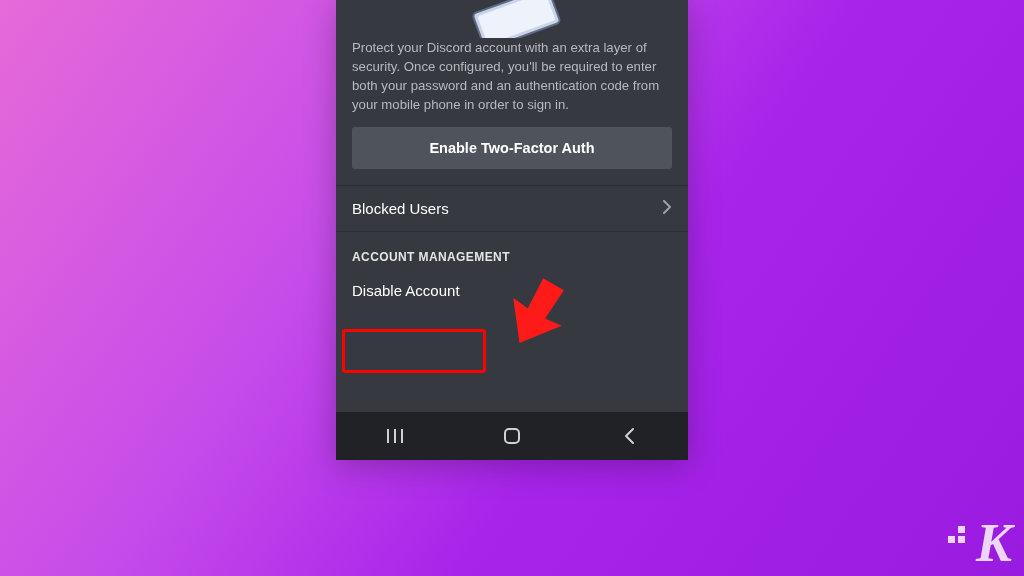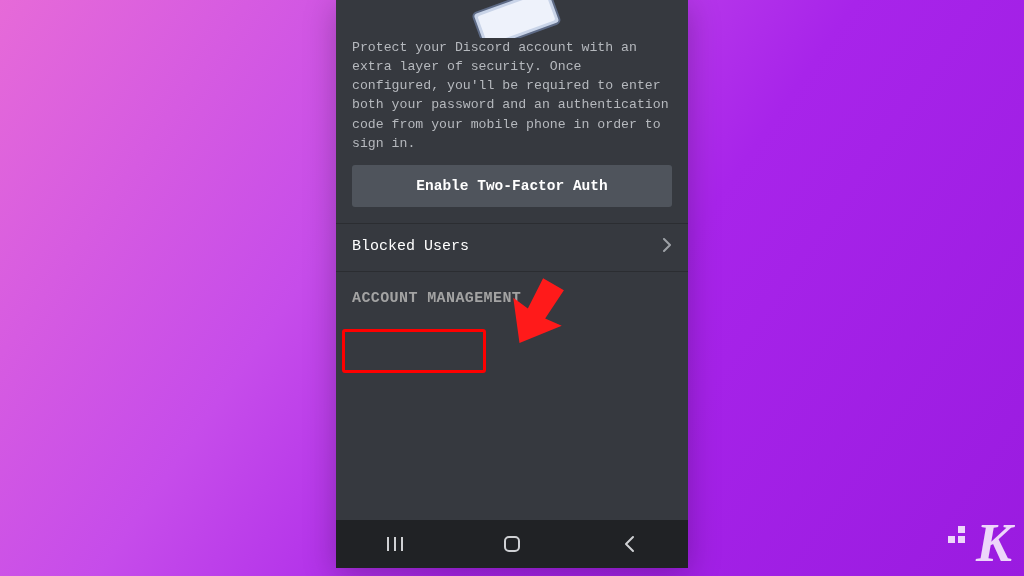--- a/index.html
+++ b/index.html
@@ -1,27 +1,27 @@
 <!DOCTYPE html>
 <html><head>
 <meta charset="utf-8">
 <style>
   html,body{margin:0;padding:0;width:1024px;height:576px;overflow:hidden;font-family:-apple-system,BlinkMacSystemFont,"Segoe UI",Helvetica,Arial,sans-serif;}
   .stage{position:relative;width:1024px;height:576px;background:linear-gradient(125deg,#e66ad8 0%,#c64cea 35%,#a824ea 60%,#9a1be0 100%);}
   
-  .phone{position:absolute;left:336px;top:0;width:352px;height:568px;background:#36393f;color:#dcddde;box-shadow:0 6px 30px rgba(0,0,0,.25);font-family:Liberation Mono, monospace;}
+  .phone{position:absolute;left:336px;top:0;width:352px;height:460px;background:#36393f;color:#dcddde;box-shadow:0 6px 30px rgba(0,0,0,.25);}
   .device-top{position:relative;height:38px;width:100%;}
   .device-top svg{display:block;margin:0 auto;}
   .tfa-desc{padding:0 16px;color:#b6b9be;font-size:13.2px;line-height:1.45;}
   .btn-row{padding:12px 16px 16px;}
   .btn{display:flex;align-items:center;justify-content:center;height:42px;border-radius:3px;background:#4f545c;color:#ffffff;font-weight:600;font-size:14.5px;cursor:pointer;}
   .divider{height:1px;background:#2b2d31;margin:0;}
   .row{display:flex;align-items:flex-start;justify-content:space-between;padding:14px 16px;color:#ffffff;font-size:15px;cursor:pointer;}
   .chev{color:#9da1a6;}
-  .section-header{padding:18px 16px 8px;color:#a3a3a3;font-size:15px;font-weight:600;letter-spacing:.4px;}
+  .section-header{padding:18px 16px 8px;color:#e5e5e5;font-size:12px;font-weight:600;letter-spacing:.4px;}
   .link-row{padding:10px 16px;font-size:15px;cursor:pointer;}
   .link-white{color:#ffffff;}
   .link-red{color:#ed4245;}
   .highlight-box{position:absolute;border:3px solid #ff0000;border-radius:3px;pointer-events:none;}
   .arrow{position:absolute;pointer-events:none;}
   
   .navbar{position:absolute;bottom:0;left:0;right:0;height:48px;background:#202225;display:flex;align-items:center;justify-content:space-around;}
   .nav-btn{color:#cfd1d4;display:flex;align-items:center;justify-content:center;width:60px;height:48px;cursor:pointer;}
   
   .watermark{position:absolute;right:14px;bottom:10px;color:rgba(255,255,255,.82);font-weight:700;font-style:italic;font-size:54px;font-family:Georgia,'Times New Roman',serif;letter-spacing:-2px;display:flex;align-items:flex-end;}
@@ -62,20 +62,21 @@
         <svg width="10" height="14" viewBox="0 0 10 14">
             <path d="M2 1 L8 7 L2 13" fill="none" stroke="#9da1a6" stroke-width="2" stroke-linecap="round" stroke-linejoin="round"></path>
           </svg>
       </span>
     </div>
 
     <div class="divider"></div>
 
     <div class="section-header">ACCOUNT MANAGEMENT</div>
 
+    <div class="link-row link-white">Disable Account</div>
 
 
     <div class="navbar">
       <div class="nav-btn">
         <svg width="20" height="16" viewBox="0 0 20 16">
           <line x1="3" y1="1" x2="3" y2="15" stroke="#cfd1d4" stroke-width="2"></line>
           <line x1="10" y1="1" x2="10" y2="15" stroke="#cfd1d4" stroke-width="2"></line>
           <line x1="17" y1="1" x2="17" y2="15" stroke="#cfd1d4" stroke-width="2"></line>
         </svg>
       </div>

